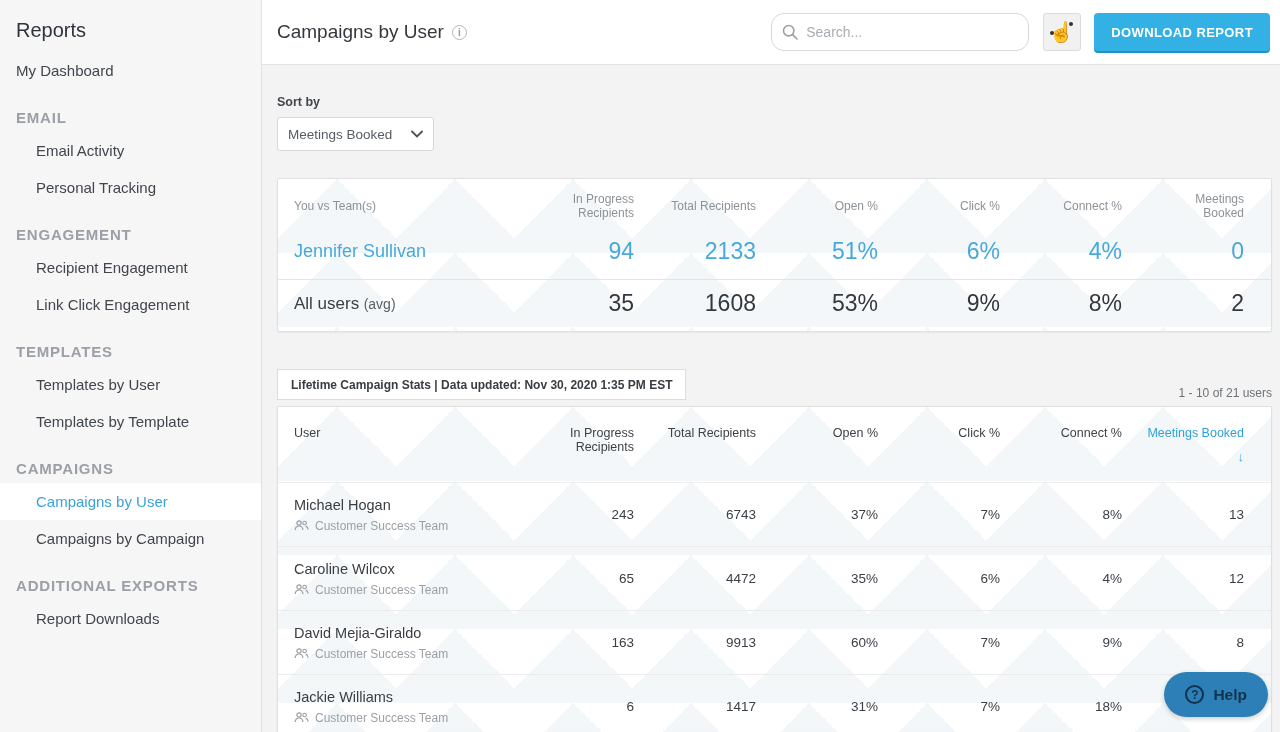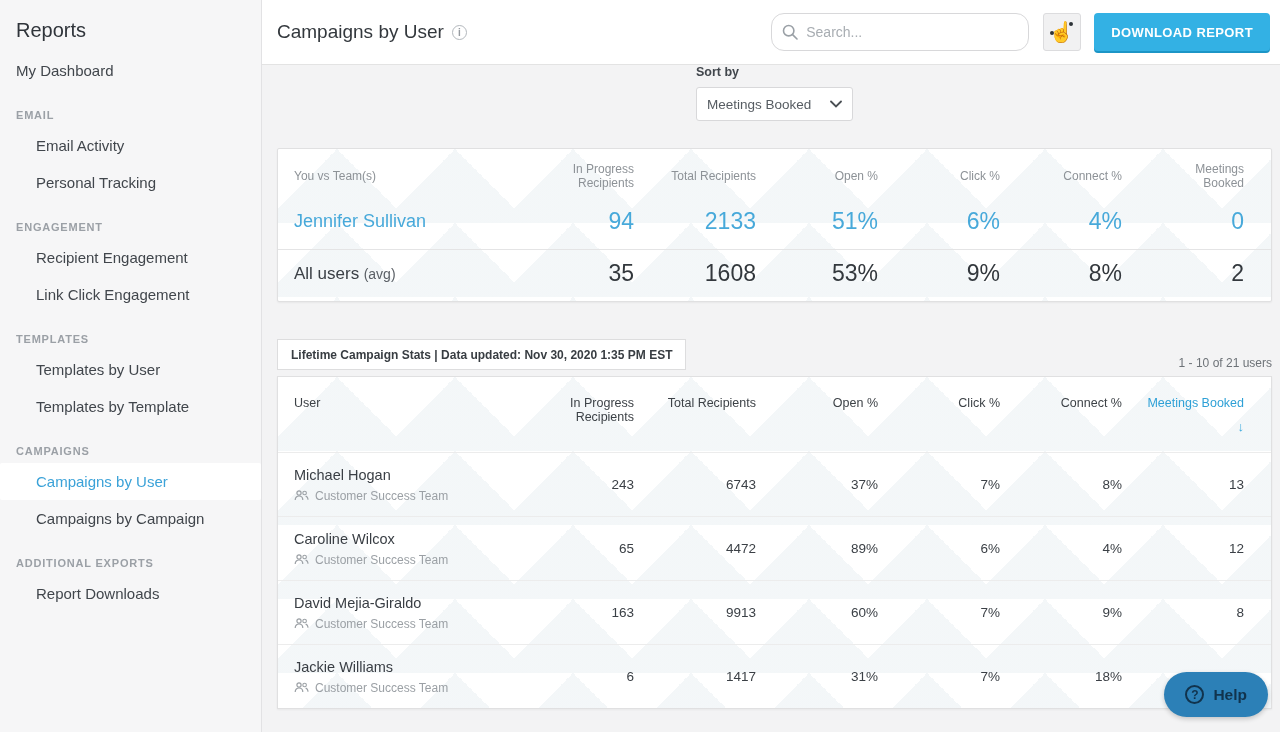--- a/index.html
+++ b/index.html
@@ -13,21 +13,21 @@
     position:absolute; left:0; top:0; width:262px; height:732px;
     background:#f6f6f7; border-right:1px solid #e2e2e4; z-index:5;
   }
   .side-title { font-size:20px; color:#2f343a; font-weight:500; padding:19px 16px 10px; }
   .side-item {
     font-size:15px; color:#41464c; padding:10px 16px; cursor:pointer;
   }
   .side-item.sub { padding-left:36px; }
   .side-item.active { background:#ffffff; color:#3ba2d8; border-radius:2px; }
   .side-section {
-    font-size:11px; font-weight:bold; letter-spacing:.8px; color:#9ba0a6;
+    font-size:15px; font-weight:bold; letter-spacing:.8px; color:#9ba0a6;
     padding:16px 16px 6px; margin-top:4px;
   }
   
   .main { position:absolute; left:262px; top:0; width:1018px; height:732px; }
   .topbar {
     height:65px; background:#ffffff; border-bottom:1px solid #e3e3e3;
     display:flex; align-items:center; padding:0 10px 0 15px;
   }
   .page-title { font-size:19px; color:#33383d; font-weight:500; display:flex; align-items:center; gap:8px; }
   .info-dot {
@@ -53,21 +53,21 @@
   .hand-btn .dot { position:absolute; width:4px; height:4px; border-radius:50%; background:#2e3338; }
   .hand-btn .dot.d1 { left:6px; top:17px; }
   .hand-btn .dot.d2 { right:7px; top:8px; }
   .dl-btn {
     height:38px; margin-left:13px; padding:0 17px; background:#33b1e4; border:none;
     border-radius:4px; color:#fff; font-size:13px; font-weight:bold; letter-spacing:.4px;
     font-family:"Liberation Sans",sans-serif; cursor:pointer; box-shadow:0 2px 0 #1c95c6;
   }
   
   .content { padding:0 8px 0 15px; }
-  .sort-row { display:flex; justify-content:center; }
+  .sort-row { display:flex; justify-content:flex-start; margin-top:30px; }
   .sort-block { width:157px; }
   .sort-label { font-size:12.5px; font-weight:bold; color:#41464c; margin-bottom:8px; }
   .sort-select {
     height:34px; background:#fff; border:1px solid #d8d8da; border-radius:3px;
     display:flex; align-items:center; justify-content:space-between; padding:0 10px;
     font-size:13.5px; color:#565c62; cursor:pointer;
   }
   .tri-bg {
     background-color:#ffffff;
     background-image: conic-gradient(from 135deg at 50% 0, rgba(234,240,243,.55) 0 90deg, transparent 90deg);
@@ -281,21 +281,21 @@
                   <path d="M1.2 10 C1.2 7.4 3 6 5 6 C7 6 8.8 7.4 8.8 10" fill="none" stroke="#9ba0a5" stroke-width="1.2"></path>
                   <circle cx="10.6" cy="3" r="1.8" fill="none" stroke="#9ba0a5" stroke-width="1.1"></circle>
                   <path d="M11.6 6.1 C13.2 6.5 14 7.9 14 9.8" fill="none" stroke="#9ba0a5" stroke-width="1.1"></path>
                 </svg>
               </span>
             <span>Customer Success Team</span>
           </div>
         </div>
         <div class="cell">65</div>
         <div class="cell">4472</div>
-        <div class="cell">89%</div>
+        <div class="cell">35%</div>
         <div class="cell">6%</div>
         <div class="cell">4%</div>
         <div class="cell last">12</div>
       </div>
 
       <div class="trow">
         <div class="label-cell">
           <div class="uname">David Mejia-Giraldo</div>
           <div class="team">
             <span>

